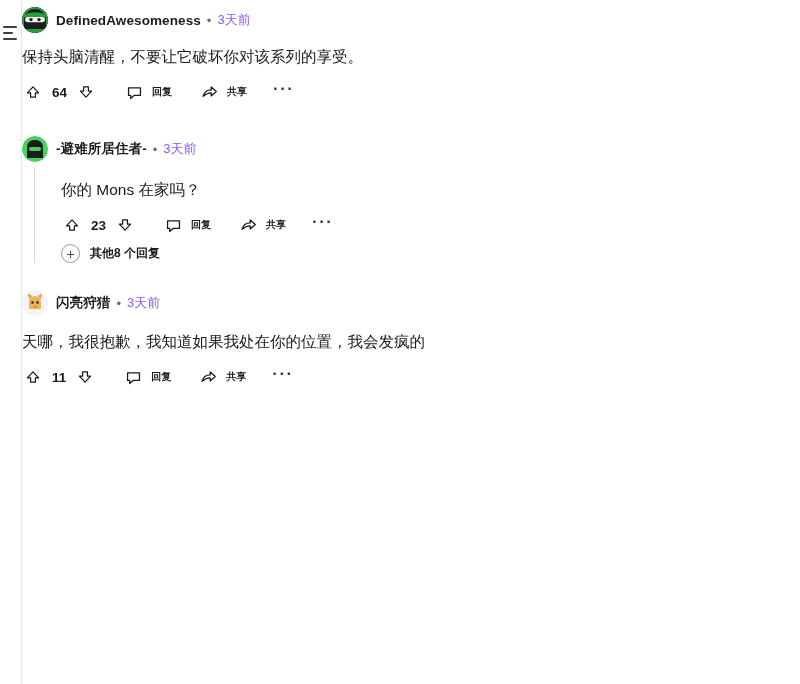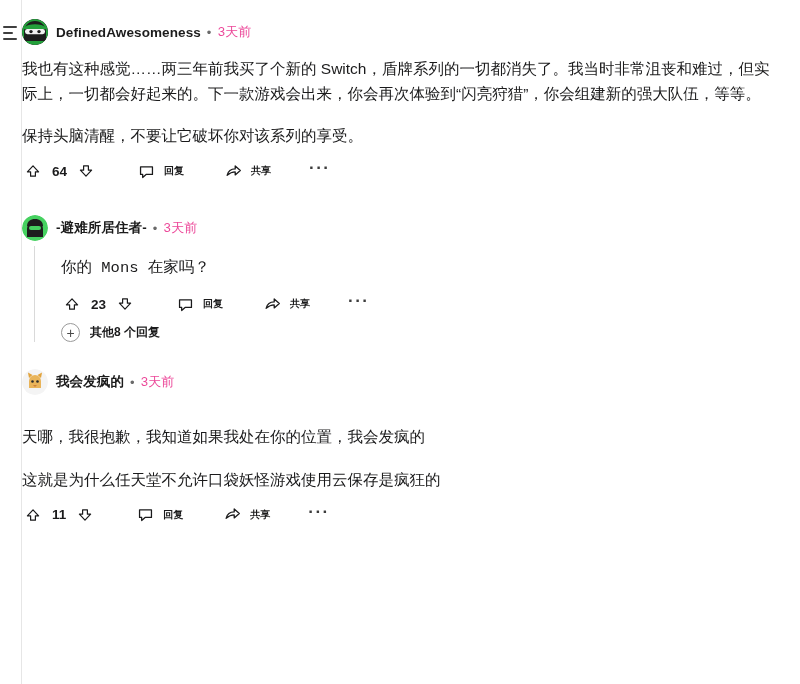--- a/index.html
+++ b/index.html
@@ -47,21 +47,21 @@
   .hamburger span:nth-child(1) { width: 14px; }
   .hamburger span:nth-child(2) { width: 10px; }
   .hamburger span:nth-child(3) { width: 14px; }
 
   .content {
     position: absolute;
     left: 22px;
     top: 0;
     width: 778px;
     height: 684px;
-    padding: 12px 24px 0 0;
+    padding: 0 24px 0 0;
   }
 
   
   .comment {
     position: relative;
     padding-left: 0;
   }
   .comment-header {
     display: flex;
     align-items: center;
@@ -82,39 +82,38 @@
     color: #1c1c1c;
     letter-spacing: 0.1px;
   }
   .dot-sep {
     font-size: 13px;
     color: #6a6a6a;
     margin: 0 -2px;
   }
   .timestamp {
     font-size: 13px;
-    color: #ec4899;
-    font-family: Liberation Mono, monospace;
+    color: #8b5cf6;
   }
 
   .body {
     font-size: 15.5px;
     line-height: 1.62;
     color: #1a1a1b;
   }
   .body p {
     margin: 0 0 17px 0;
   }
   .body p:last-child { margin-bottom: 0; }
 
   
   .actions {
     display: flex;
     align-items: center;
-    gap: 12px;
+    gap: 0;
     height: 34px;
     margin-top: 6px;
   }
   .vote {
     display: flex;
     align-items: center;
     gap: 8px;
   }
   .icon-btn {
     display: inline-flex;
@@ -214,21 +213,20 @@
             <circle cx="17" cy="12.6" r="1.7" fill="#1d1d1d"></circle>
             <path d="M1.5 8.5 C7 4, 19 4, 24.5 8.5 L24.5 10 L1.5 10 Z" fill="#23a03b"></path>
           </svg>
         </div>
         <span class="username">DefinedAwesomeness</span>
         <span class="dot-sep">•</span>
         <span class="timestamp">3天前</span>
       </div>
 
       <div class="body" style="margin-top:10px;">
-        <p>我也有这种感觉……两三年前我买了个新的 Switch，盾牌系列的一切都消失了。我当时非常沮丧和难过，但实际上，一切都会好起来的。下一款游戏会出来，你会再次体验到“闪亮狩猎”，你会组建新的强大队伍，等等。</p>
         <p>保持头脑清醒，不要让它破坏你对该系列的享受。</p>
       </div>
 
       <div class="actions">
         <div class="vote">
           <span class="icon-btn">
             <svg width="16" height="16" viewBox="0 0 20 20">
                 <path d="M10 3.5 17 11h-4v5.5H7V11H3z" fill="none" stroke="#1a1a1b" stroke-width="1.5" stroke-linejoin="round"></path>
               </svg>
           </span>
@@ -270,21 +268,21 @@
             <path d="M5 11c0-4.4 3.6-7 8-7s8 2.6 8 7z" fill="#1d1d1d"></path>
             <rect x="7" y="11" width="12" height="4" rx="2" fill="#46d160"></rect>
           </svg>
         </div>
         <span class="username">-避难所居住者-</span>
         <span class="dot-sep">•</span>
         <span class="timestamp">3天前</span>
       </div>
 
       <div class="thread" style="margin-top:4px;">
-        <div class="body" style="padding-top:10px;font-family:Liberation Mono, monospace;">
+        <div class="body" style="padding-top:10px;">
           <p>你的 Mons 在家吗？</p>
         </div>
 
         <div class="actions">
           <div class="vote">
             <span class="icon-btn">
               <svg width="16" height="16" viewBox="0 0 20 20">
                   <path d="M10 3.5 17 11h-4v5.5H7V11H3z" fill="none" stroke="#1a1a1b" stroke-width="1.5" stroke-linejoin="round"></path>
                 </svg>
             </span>
@@ -329,28 +327,27 @@
           <svg width="26" height="26" viewBox="0 0 26 26" aria-hidden="true">
             <circle cx="13" cy="13" r="13" fill="#f4f4f4"></circle>
             <path d="M7 9 6 3.5 10.5 6z" fill="#e2a33c"></path>
             <path d="M19 9 20 3.5 15.5 6z" fill="#e2a33c"></path>
             <path d="M7 12a6 6 0 0 1 12 0v7H7z" fill="#e9b45a"></path>
             <circle cx="10.5" cy="12.5" r="1.3" fill="#2b2b2b"></circle>
             <circle cx="15.5" cy="12.5" r="1.3" fill="#2b2b2b"></circle>
             <path d="M11 16h4l-2 2z" fill="#d07f3a"></path>
           </svg>
         </div>
-        <span class="username">我会发疯的</span>
+        <span class="username">闪亮狩猎</span>
         <span class="dot-sep">•</span>
         <span class="timestamp">3天前</span>
       </div>
 
-      <div class="body" style="margin-top:28px;">
+      <div class="body" style="margin-top:12px;">
         <p>天哪，我很抱歉，我知道如果我处在你的位置，我会发疯的</p>
-        <p>这就是为什么任天堂不允许口袋妖怪游戏使用云保存是疯狂的</p>
       </div>
 
       <div class="actions">
         <div class="vote">
           <span class="icon-btn">
             <svg width="16" height="16" viewBox="0 0 20 20">
                 <path d="M10 3.5 17 11h-4v5.5H7V11H3z" fill="none" stroke="#1a1a1b" stroke-width="1.5" stroke-linejoin="round"></path>
               </svg>
           </span>
           <span class="vote-count">11</span>

